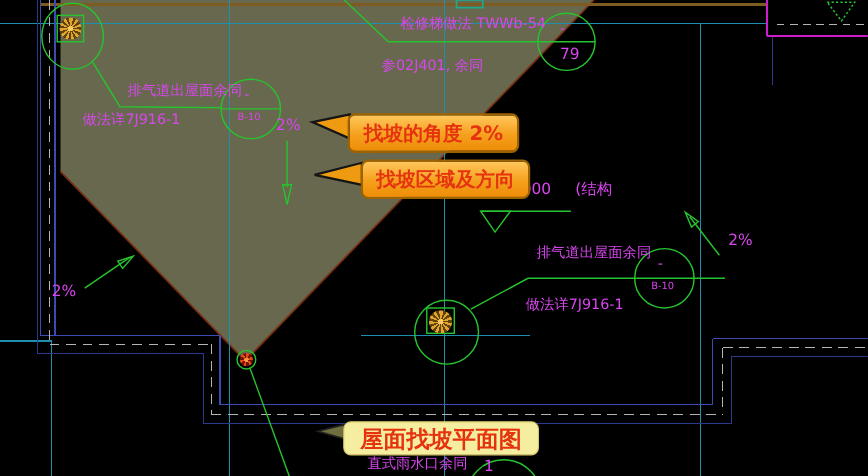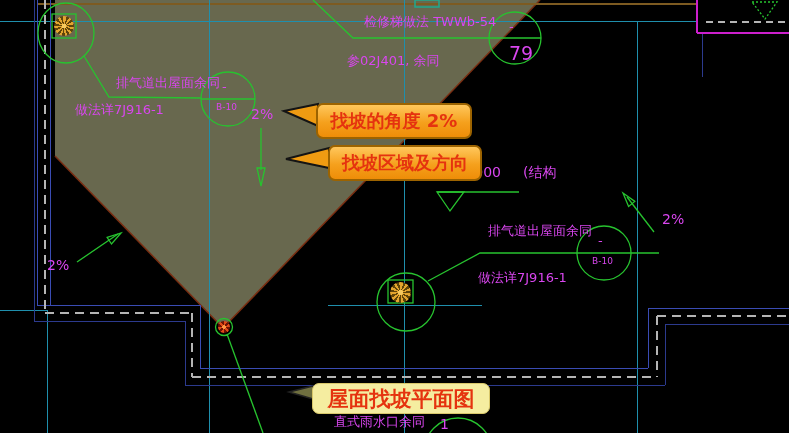--- a/index.html
+++ b/index.html
@@ -128,21 +128,21 @@
 
   <div class="txt" style="left:116px;top:76px;font-size:13px;">排气道出屋面余同</div>
   <div class="txt" style="left:75px;top:103px;font-size:13px;">做法详7J916-1</div>
   <div class="txt" style="left:222px;top:80px;font-size:13px;">-</div>
   <div class="txt" style="left:216px;top:103px;font-size:9px;">B-10</div>
   <div class="txt" style="left:251px;top:107px;font-size:14px;">2%</div>
 
   <div class="txt" style="left:364px;top:15px;font-size:13px;">检修梯做法 TWWb-54</div>
   <div class="txt" style="left:347px;top:44px;font-size:13px;margin-top:10px;">参02J401, 余同</div>
   <div class="txt" style="left:509px;top:20px;font-size:13px;">-</div>
-  <div class="txt" style="left:509px;top:43px;font-size:19px;">79</div>
+  <div class="txt" style="left:509px;top:43px;font-size:14px;">79</div>
 
   <div class="txt" style="left:452px;top:165px;font-size:14px;">42.000</div>
   <div class="txt" style="left:523px;top:165px;font-size:14px;">(结构</div>
 
   <div class="txt" style="left:488px;top:224px;font-size:13px;">排气道出屋面余同</div>
   <div class="txt" style="left:478px;top:271px;font-size:13px;">做法详7J916-1</div>
   <div class="txt" style="left:598px;top:234px;font-size:13px;">-</div>
   <div class="txt" style="left:592px;top:257px;font-size:9px;">B-10</div>
 
   <div class="txt" style="left:662px;top:212px;font-size:14px;">2%</div>

